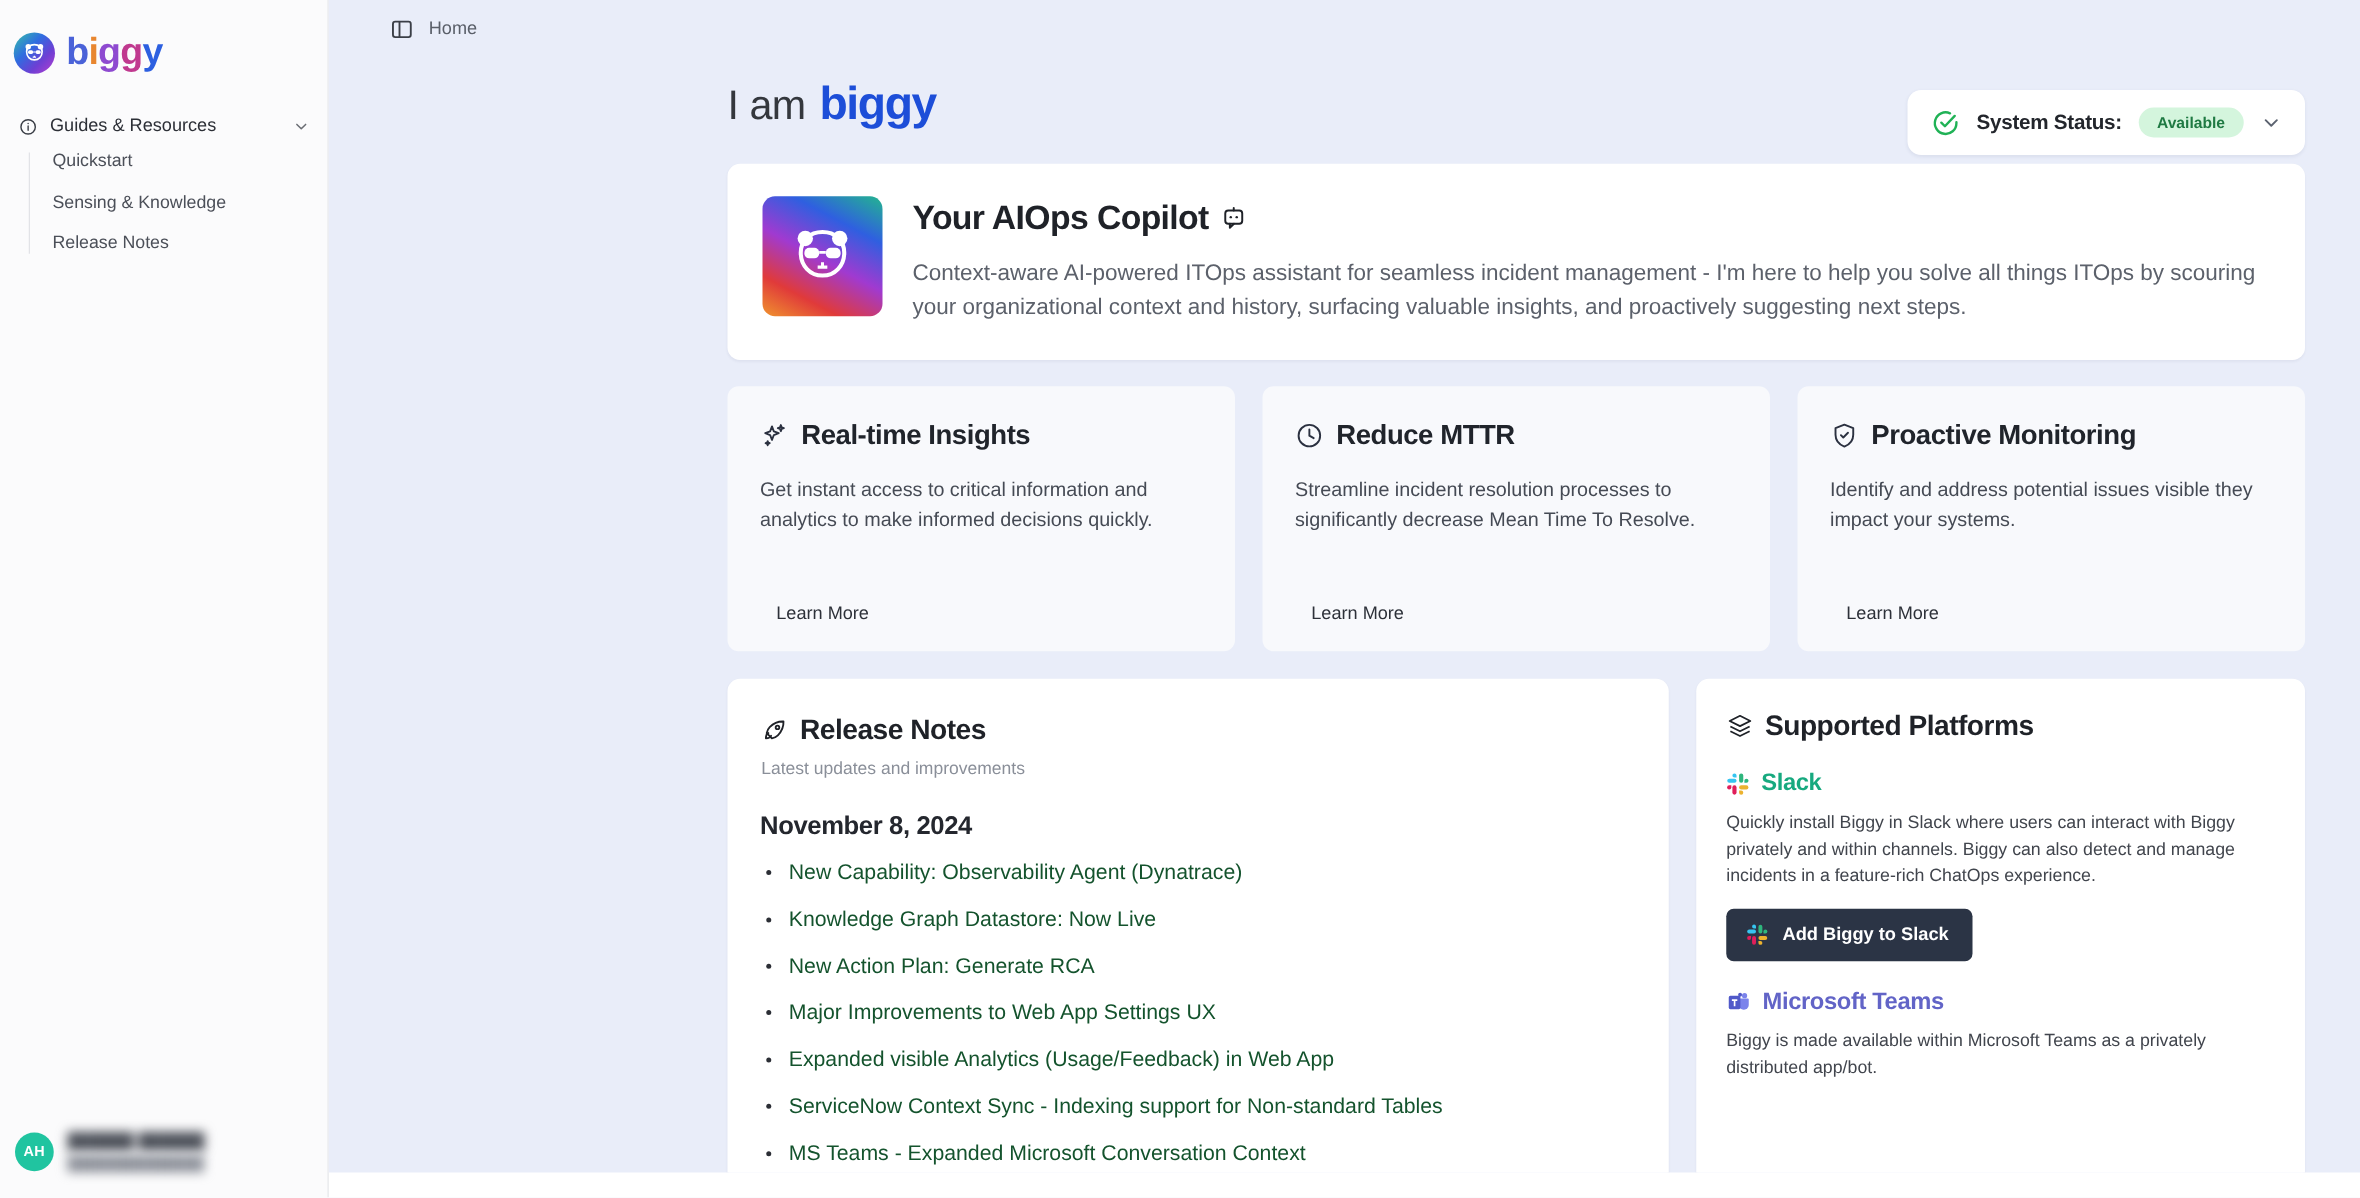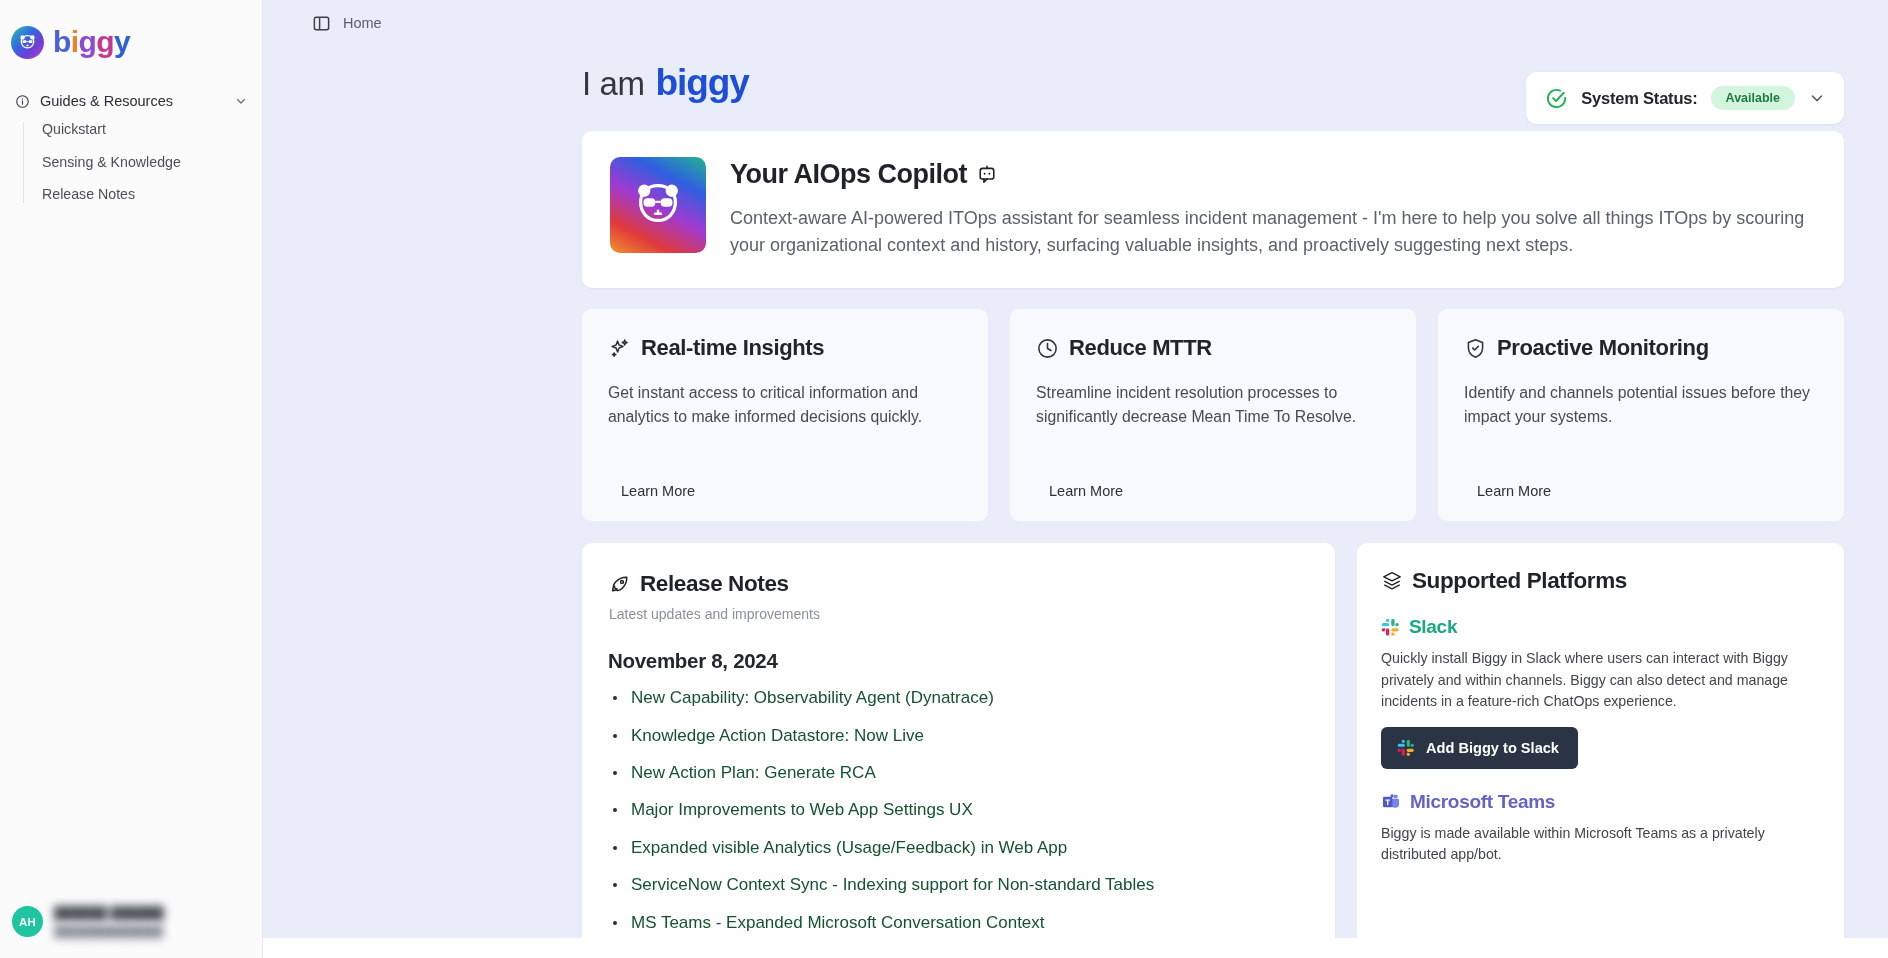--- a/index.html
+++ b/index.html
@@ -476,21 +476,21 @@
           <div class="fcard">
             <div class="fcard-head">
               <span style="display:flex;">
                 <svg width="23" height="23" viewBox="0 0 24 24" fill="none" stroke="#2b3140" stroke-width="1.6" stroke-linecap="round" stroke-linejoin="round">
                   <path d="M12 2.8l7.4 3v5.5c0 4.6-3.1 8.2-7.4 9.9-4.3-1.7-7.4-5.3-7.4-9.9V5.8z"></path>
                   <path d="M9.1 11.6l2 2 3.9-4"></path>
                 </svg>
               </span>
               <span>Proactive Monitoring</span>
             </div>
-            <p class="fcard-desc">Identify and channels potential issues before they impact your systems.</p>
+            <p class="fcard-desc">Identify and address potential issues visible they impact your systems.</p>
             <span class="learn">Learn More</span>
           </div>
         </section>
 
         <section class="lower">
 
           <div class="rn">
             <div class="rn-head">
               <span style="display:flex;">
                 <svg width="23" height="23" viewBox="0 0 24 24" fill="none" stroke="#1f2228" stroke-width="1.55" stroke-linecap="round" stroke-linejoin="round">
@@ -498,21 +498,21 @@
                   <path d="M9.3 16.3c-.6 1.6-2.9 2.1-4.4 2.1 0-1.5.5-3.8 2.1-4.4"></path>
                   <circle cx="14.6" cy="9.3" r="1.5"></circle>
                 </svg>
               </span>
               <span>Release Notes</span>
             </div>
             <div class="rn-sub">Latest updates and improvements</div>
             <div class="rn-date">November 8, 2024</div>
             <ul class="rn-list">
               <li>New Capability: Observability Agent (Dynatrace)</li>
-              <li>Knowledge Action Datastore: Now Live</li>
+              <li>Knowledge Graph Datastore: Now Live</li>
               <li>New Action Plan: Generate RCA</li>
               <li>Major Improvements to Web App Settings UX</li>
               <li>Expanded visible Analytics (Usage/Feedback) in Web App</li>
               <li>ServiceNow Context Sync - Indexing support for Non-standard Tables</li>
               <li>MS Teams - Expanded Microsoft Conversation Context</li>
               <li>MS Teams - Improved Adaptive Card Response Layouts</li>
             </ul>
           </div>
 
           <div class="sp">

